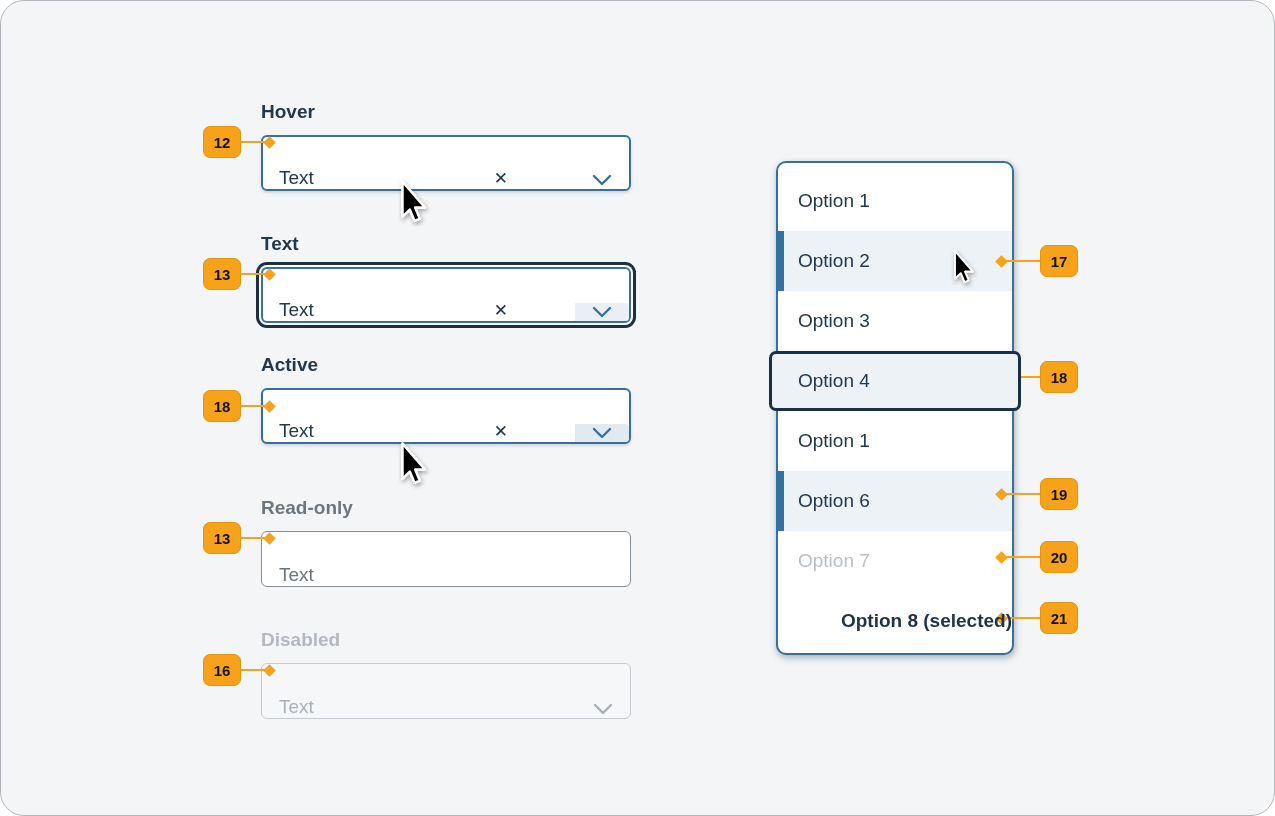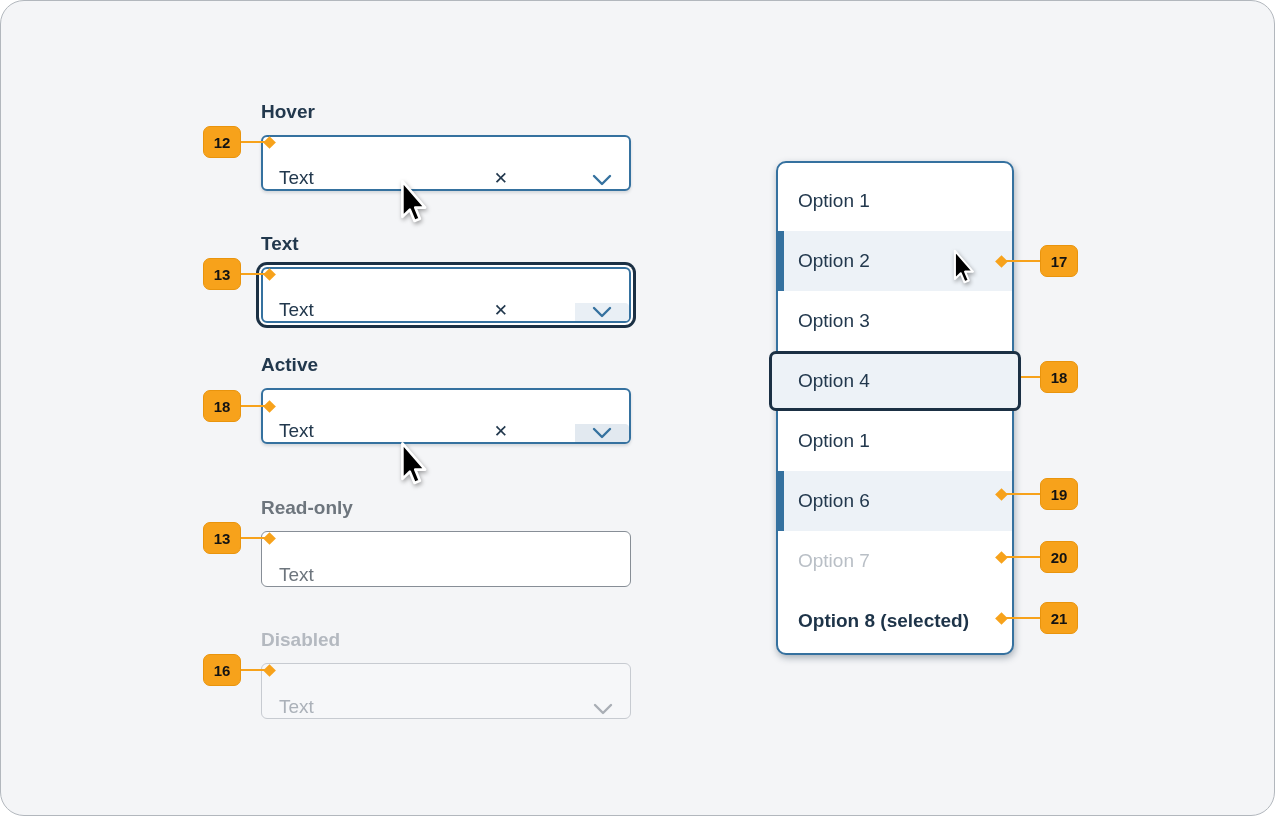--- a/index.html
+++ b/index.html
@@ -46,21 +46,21 @@
          border:2px solid #35719f;border-radius:10px;padding:8px 0 2px 0;
          box-shadow:1px 3px 7px rgba(27,48,68,.35);}
   .opt{position:relative;height:60px;display:flex;align-items:center;padding-left:20px;
        font-size:19px;color:#22384d;box-sizing:border-box;}
   .opt .opt-label{position:relative;z-index:2;}
   .opt.hovered,.opt.actived{background:#edf2f7;}
   .opt .bar{position:absolute;left:0;top:0;bottom:0;width:6px;background:#35719f;}
   .opt.focused .ring{position:absolute;left:-9px;right:-9px;top:0;bottom:0;background:#edf2f7;
         border:3px solid #1b3044;border-radius:7px;z-index:1;box-sizing:border-box;}
   .opt.disabled{color:#b9bfc6;}
-  .opt.selected{font-weight:bold;color:#1d3348;}
+  .opt.selected{font-weight:bold;color:#1d3348;justify-content:flex-end;}
 
   
   .cursor{position:absolute;filter:drop-shadow(1px 2px 2px rgba(0,0,0,.35));}
 </style>
 </head>
 <body>
 
 <div class="frame">
 
   <div class="group" style="top:100px">

